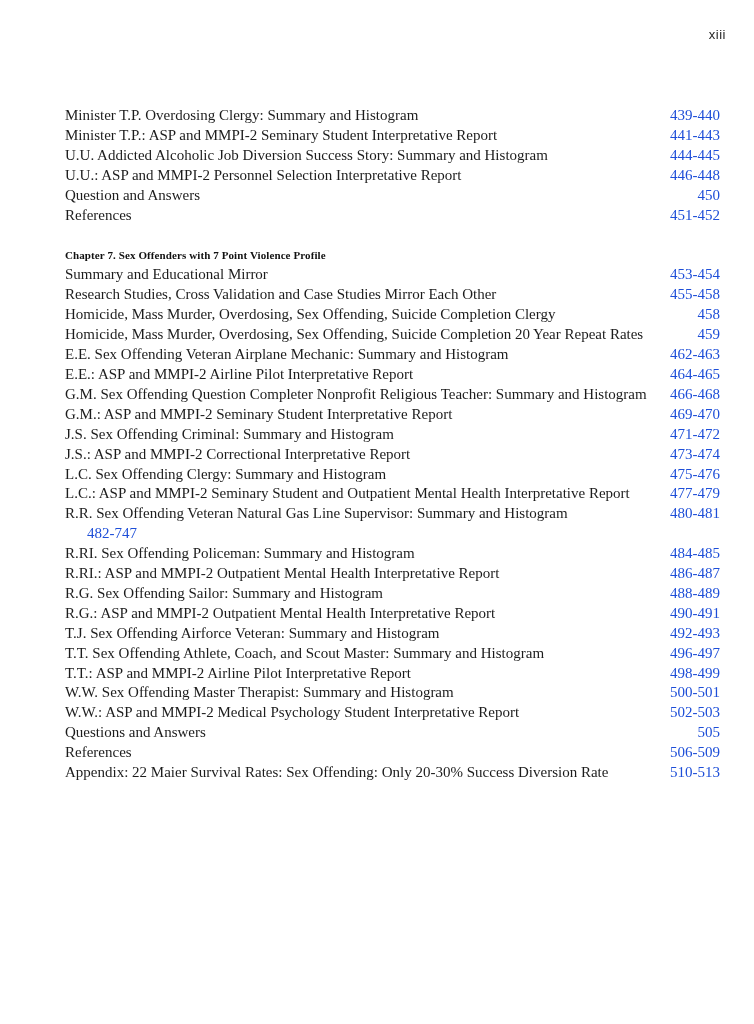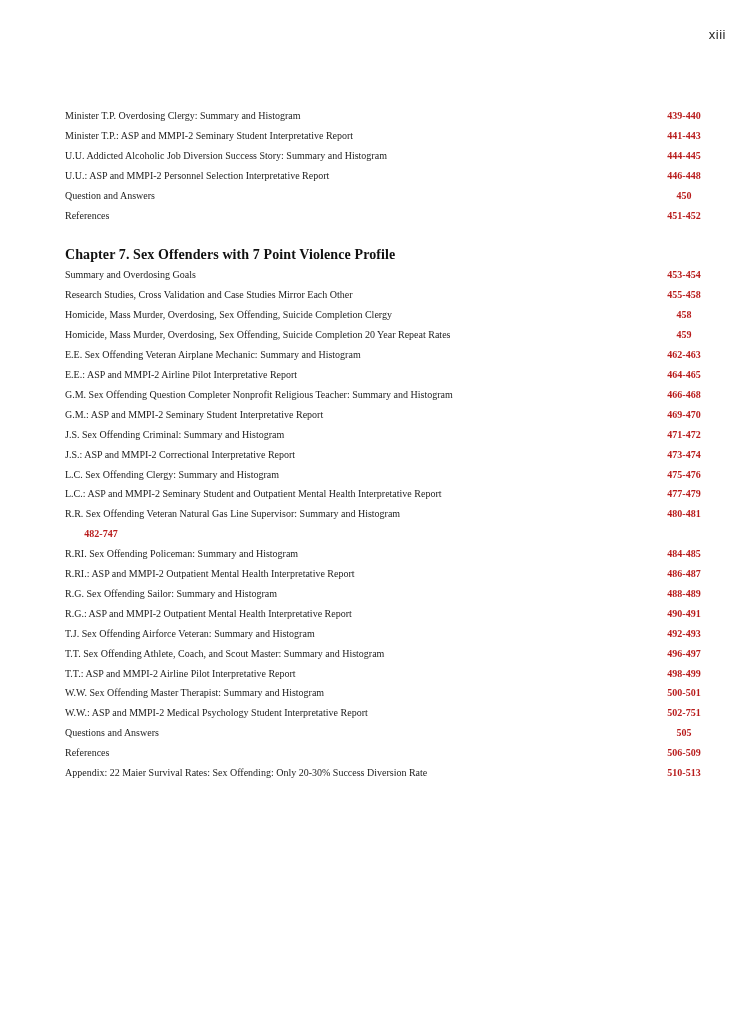--- a/index.html
+++ b/index.html
@@ -37,46 +37,45 @@
     right: 34px;
   }
   .toc-section {
     margin: 0;
     padding: 0;
   }
   .toc-section + .toc-section {
     margin-top: 20px;
   }
   .chapter-heading {
-    font-size: 14px;
+    font-size: 11px;
     font-weight: bold;
     line-height: 20px;
     margin: 0;
     padding: 0;
     color: #111111;
     letter-spacing: 0.1px;
   }
   .toc-row {
     display: flex;
     align-items: baseline;
     line-height: 19.9px;
-    font-size: 10px;
+    font-size: 15px;
   }
   .toc-title {
     flex: 1 1 auto;
     white-space: nowrap;
     overflow: hidden;
     padding-right: 8px;
     color: #1c1c1c;
   }
   .toc-pages {
     flex: 0 0 72px;
-    text-align: center;
-    color: #b91c1c;
-    font-weight: bold;
+    text-align: right;
+    color: #1d4ed8;
   }
 </style>
 </head>
 <body>
 
 <div class="page">
   <div class="folio">xiii</div>
   <main class="toc">
       <section class="toc-section">
         <div class="toc-row">
@@ -100,21 +99,21 @@
           <span class="toc-pages">450</span>
         </div>
         <div class="toc-row">
           <span class="toc-title">References</span>
           <span class="toc-pages">451-452</span>
         </div>
       </section>
       <section class="toc-section">
         <h2 class="chapter-heading">Chapter 7. Sex Offenders with 7 Point Violence Profile</h2>
         <div class="toc-row">
-          <span class="toc-title">Summary and Overdosing Goals</span>
+          <span class="toc-title">Summary and Educational Mirror</span>
           <span class="toc-pages">453-454</span>
         </div>
         <div class="toc-row">
           <span class="toc-title">Research Studies, Cross Validation and Case Studies Mirror Each Other</span>
           <span class="toc-pages">455-458</span>
         </div>
         <div class="toc-row">
           <span class="toc-title">Homicide, Mass Murder, Overdosing, Sex Offending, Suicide Completion Clergy</span>
           <span class="toc-pages">458</span>
         </div>
@@ -188,21 +187,21 @@
         <div class="toc-row">
           <span class="toc-title">T.T.: ASP and MMPI-2 Airline Pilot Interpretative Report</span>
           <span class="toc-pages">498-499</span>
         </div>
         <div class="toc-row">
           <span class="toc-title">W.W. Sex Offending Master Therapist: Summary and Histogram</span>
           <span class="toc-pages">500-501</span>
         </div>
         <div class="toc-row">
           <span class="toc-title">W.W.: ASP and MMPI-2 Medical Psychology Student Interpretative Report</span>
-          <span class="toc-pages">502-751</span>
+          <span class="toc-pages">502-503</span>
         </div>
         <div class="toc-row">
           <span class="toc-title">Questions and Answers</span>
           <span class="toc-pages">505</span>
         </div>
         <div class="toc-row">
           <span class="toc-title">References</span>
           <span class="toc-pages">506-509</span>
         </div>
         <div class="toc-row">

